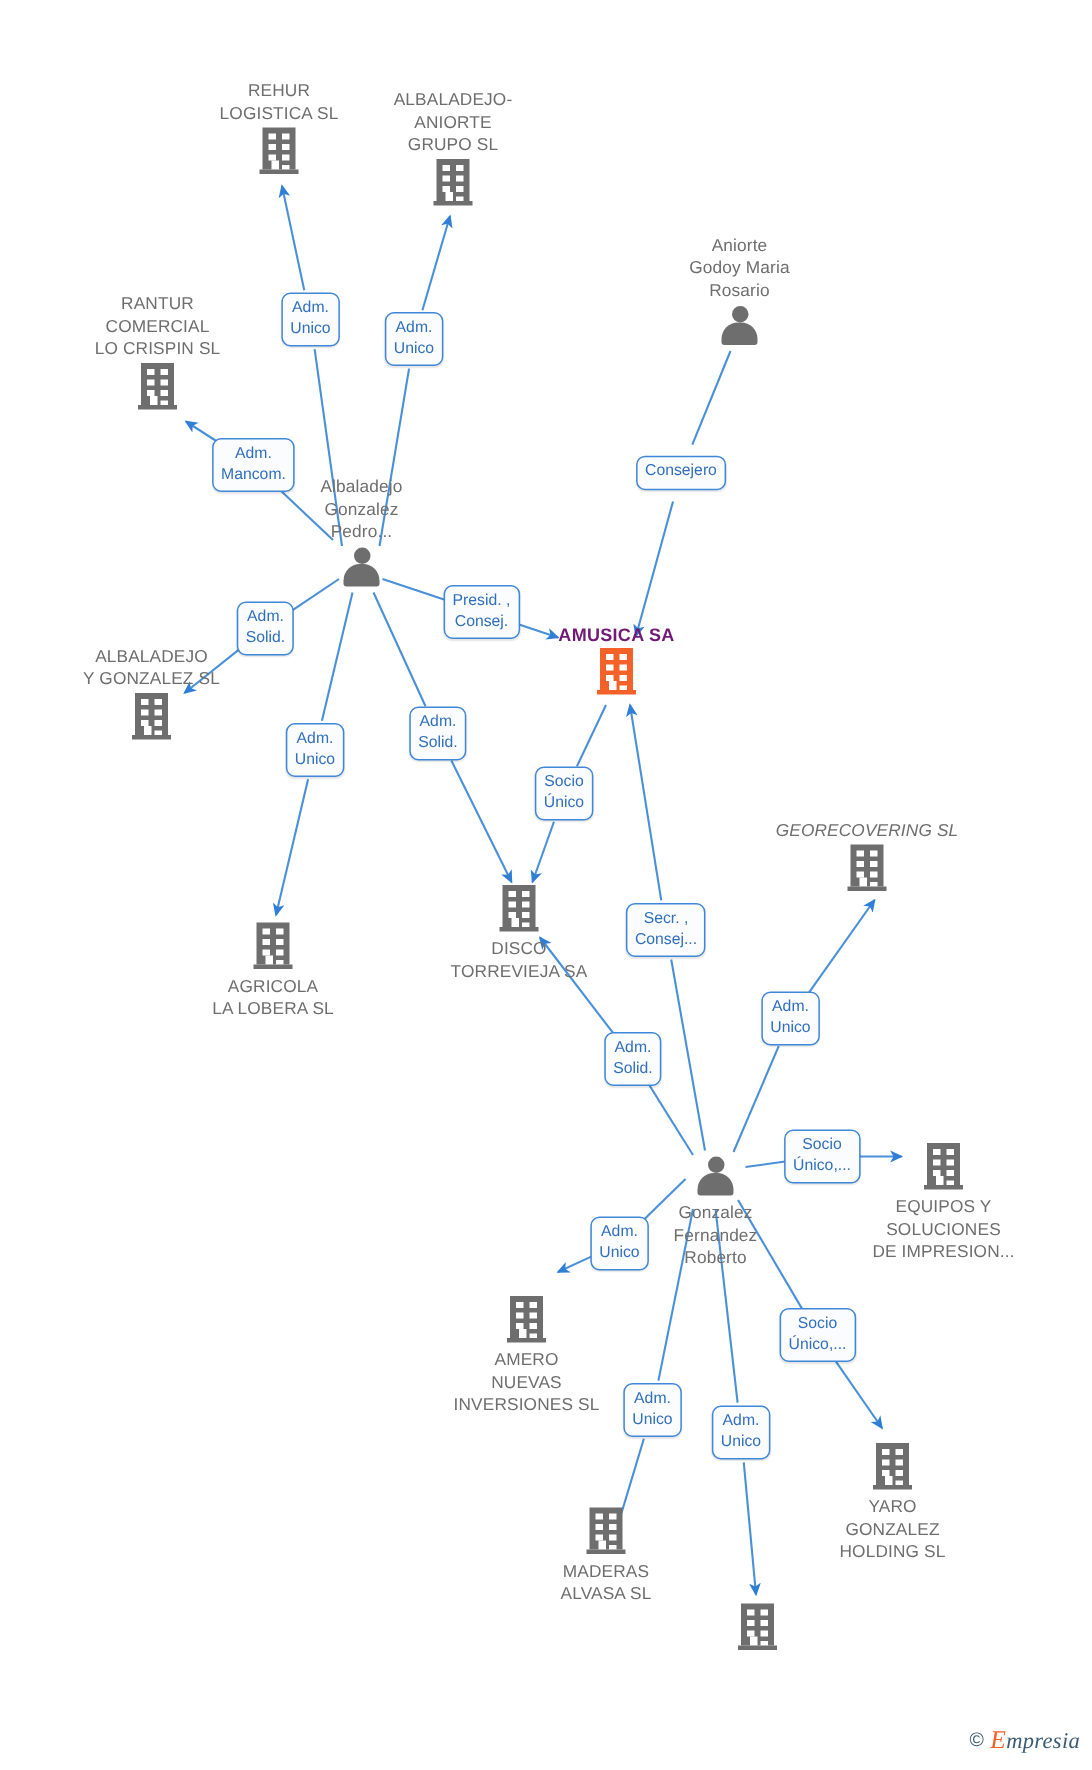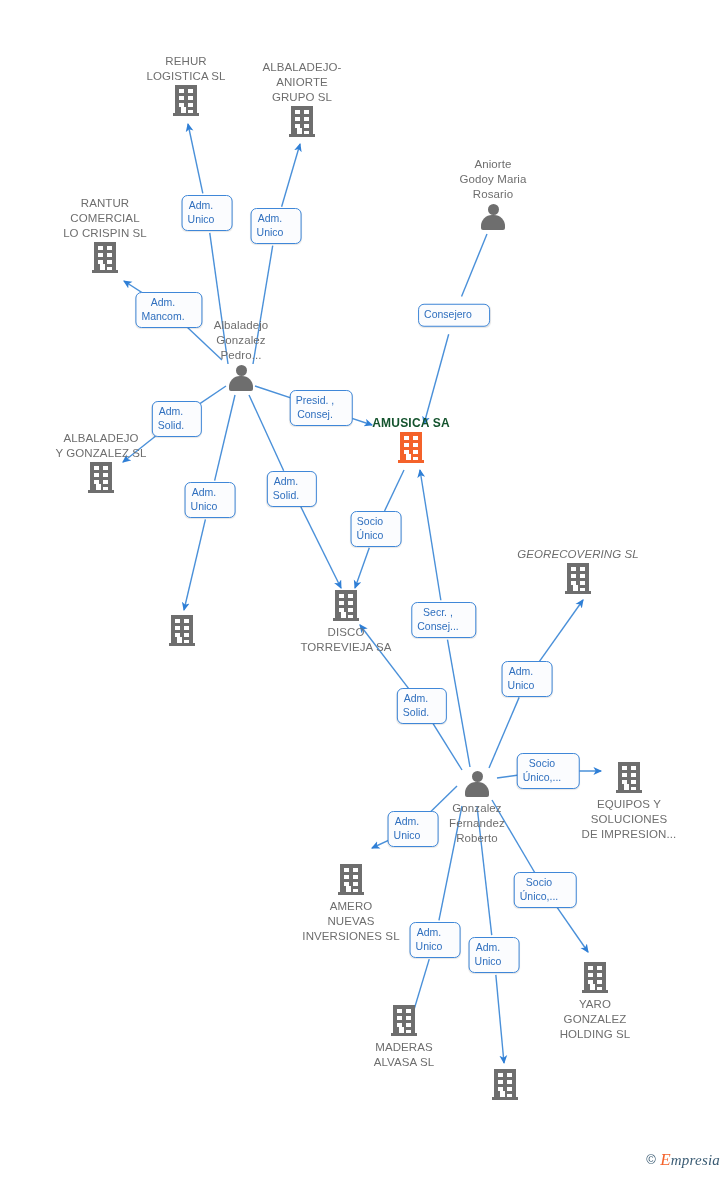--- a/index.html
+++ b/index.html
@@ -31,21 +31,21 @@
     line-height:15px;
   }
   .node .cap{
     display:block;
     font-size:11.5px;
     color:#6e6e6e;
     letter-spacing:.1px;
     white-space:pre-line;
   }
   .node.highlight .cap{
-    color:#14532d;
+    color:#701a75;
     font-weight:bold;
     font-size:12px;
     letter-spacing:.2px;
   }
   .node .ico{
     display:block;
     margin:1px auto 0 auto;
   }
   .node.below .cap{ margin-top:1px; }
 
@@ -105,21 +105,21 @@
   .chip{
     position:absolute;
     box-sizing:border-box;
     background:#fbfcfe;
     border:1.4px solid #3f87d8;
     border-radius:6px;
     color:#2f6fbe;
     font-size:10.5px;
     line-height:13.5px;
     text-align:center;
-    padding:3px 17px 4px 5px;
+    padding:3px 5px 4px 5px;
     white-space:pre-line;
     box-shadow:0 1px 1px rgba(0,0,0,.10);
     transform:translate(-50%,-50%);
   }
 
   
   #wm{
     position:absolute;
     right:8px;
     bottom:10px;
@@ -215,20 +215,22 @@
         <span class="cap">AMUSICA SA</span>
         <span class="ico"><span class="bld orange" style="display: inline-block;"><span class="body"></span><i style="left:6px;top:4px"></i><i style="left:15px;top:4px"></i><i style="left:6px;top:11px"></i><i style="left:15px;top:11px"></i><i style="left:6px;top:18px"></i><i style="left:15px;top:18px"></i><i style="left:15px;top:25px"></i><span class="door"></span><span class="base"></span></span></span>
       </div>
       <div class="node" style="left: 101px; top: 431px;">
         <span class="cap">ALBALADEJO
 Y GONZALEZ SL</span>
         <span class="ico"><span class="bld" style="display: inline-block;"><span class="body"></span><i style="left:6px;top:4px"></i><i style="left:15px;top:4px"></i><i style="left:6px;top:11px"></i><i style="left:15px;top:11px"></i><i style="left:6px;top:18px"></i><i style="left:15px;top:18px"></i><i style="left:15px;top:25px"></i><span class="door"></span><span class="base"></span></span></span>
       </div>
       <div class="node below" style="left: 182px; top: 614px;">
         <span class="ico"><span class="bld" style="display: inline-block;"><span class="body"></span><i style="left:6px;top:4px"></i><i style="left:15px;top:4px"></i><i style="left:6px;top:11px"></i><i style="left:15px;top:11px"></i><i style="left:6px;top:18px"></i><i style="left:15px;top:18px"></i><i style="left:15px;top:25px"></i><span class="door"></span><span class="base"></span></span></span>
+        <span class="cap">AGRICOLA
+LA LOBERA SL</span>
       </div>
       <div class="node below" style="left: 346px; top: 589px;">
         <span class="ico"><span class="bld" style="display: inline-block;"><span class="body"></span><i style="left:6px;top:4px"></i><i style="left:15px;top:4px"></i><i style="left:6px;top:11px"></i><i style="left:15px;top:11px"></i><i style="left:6px;top:18px"></i><i style="left:15px;top:18px"></i><i style="left:15px;top:25px"></i><span class="door"></span><span class="base"></span></span></span>
         <span class="cap">DISCO
 TORREVIEJA SA</span>
       </div>
       <div class="node" style="left: 578px; top: 547px; font-style: italic;">
         <span class="cap">GEORECOVERING SL</span>
         <span class="ico"><span class="bld" style="display: inline-block;"><span class="body"></span><i style="left:6px;top:4px"></i><i style="left:15px;top:4px"></i><i style="left:6px;top:11px"></i><i style="left:15px;top:11px"></i><i style="left:6px;top:18px"></i><i style="left:15px;top:18px"></i><i style="left:15px;top:25px"></i><span class="door"></span><span class="base"></span></span></span>
       </div>

